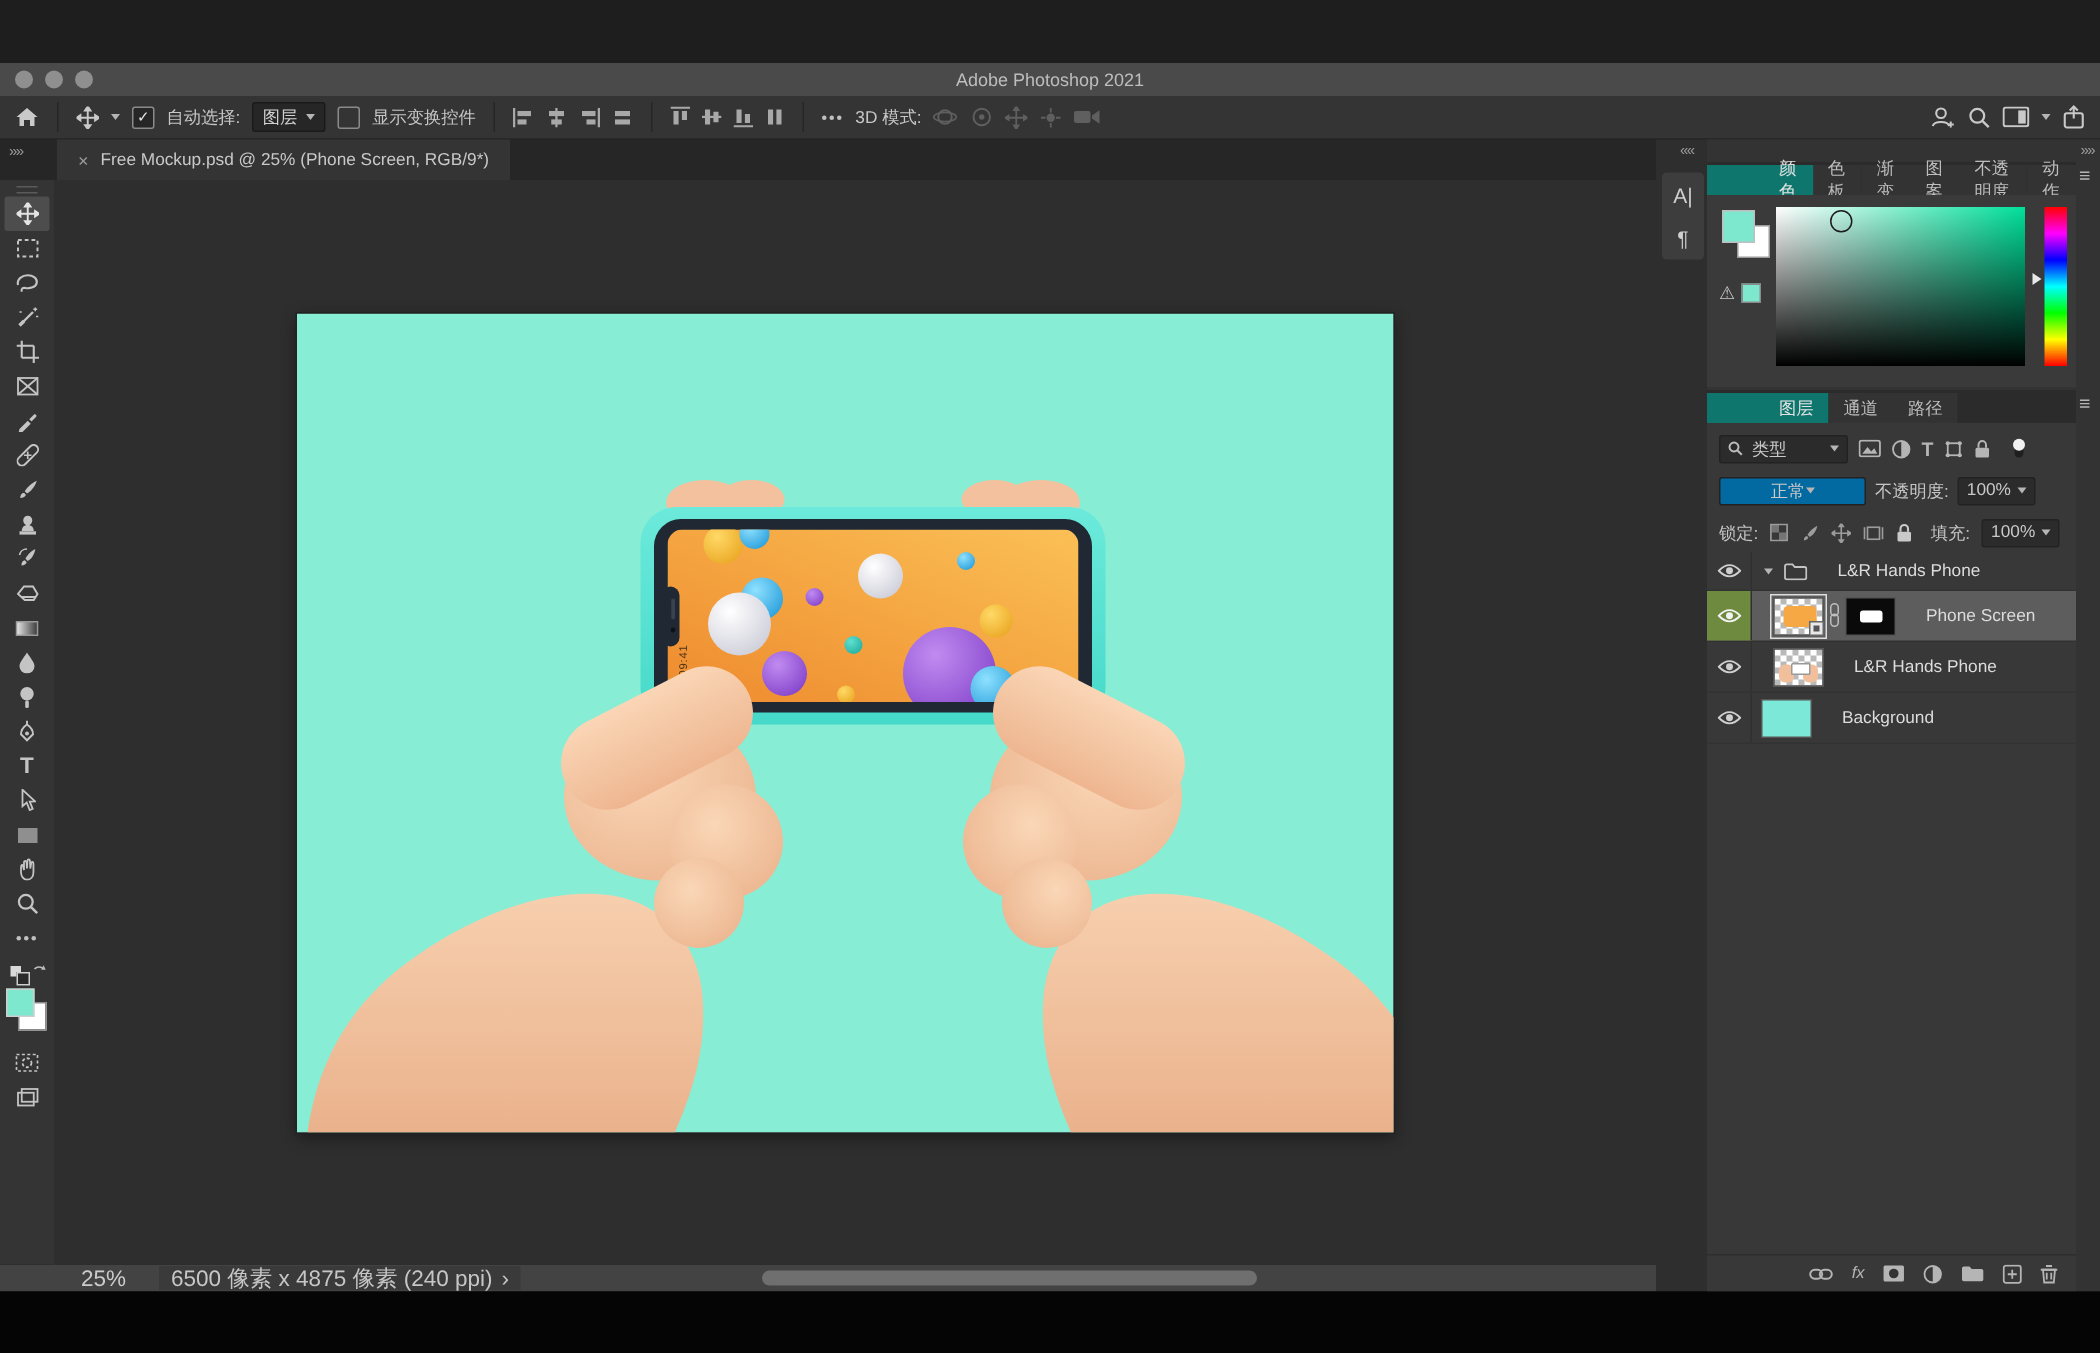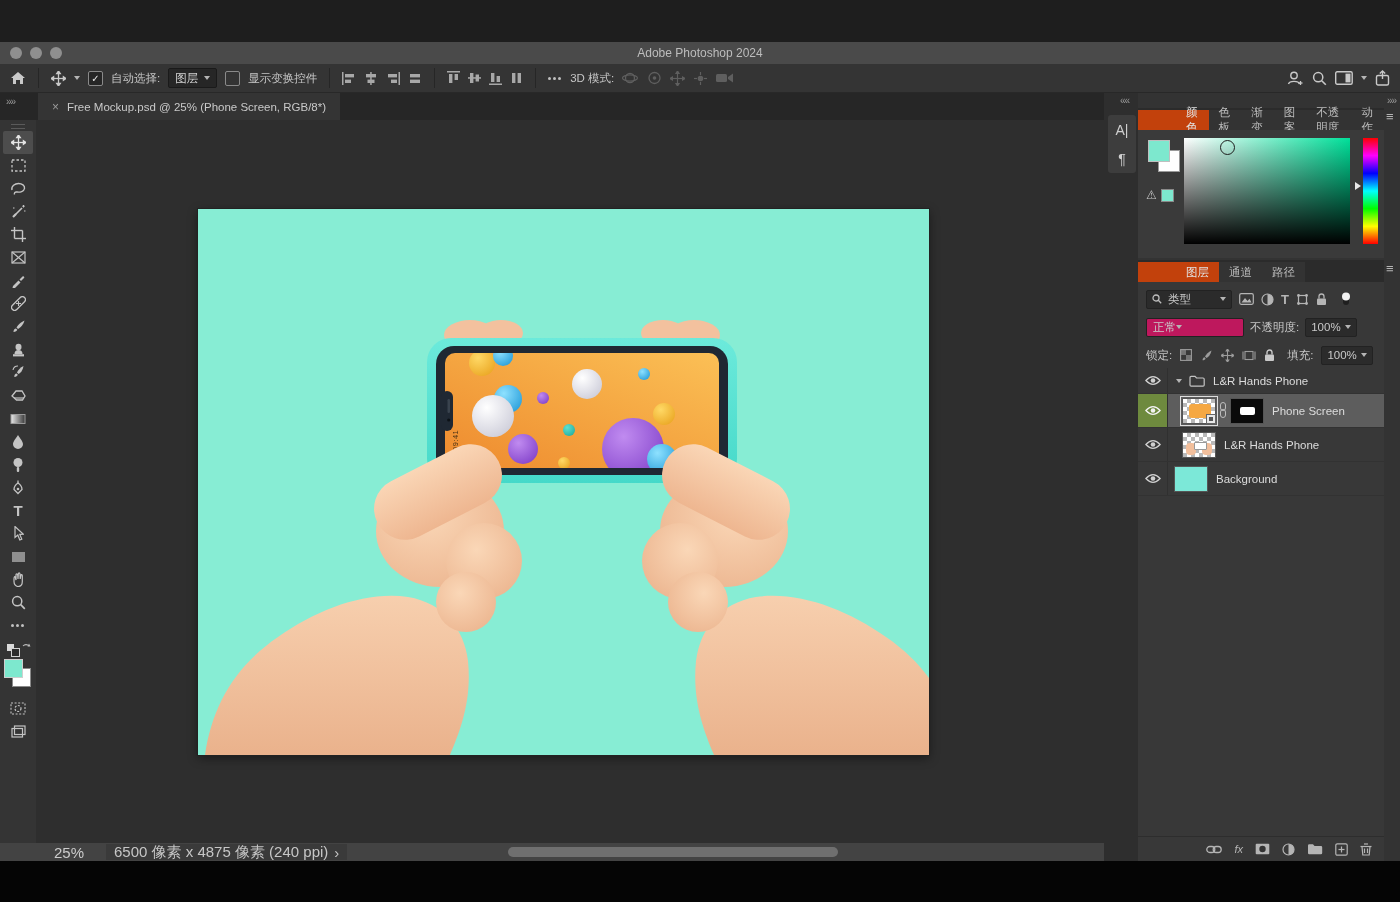--- a/index.html
+++ b/index.html
@@ -65,21 +65,21 @@
   .collapse-l{position:absolute;left:16px;top:2px;color:#9a9a9a;font-size:10px;letter-spacing:-1px;}
   .charbox{position:absolute;left:4px;top:22px;width:28px;height:58px;background:#3d3d3d;border-radius:3px;
            display:flex;flex-direction:column;align-items:center;}
   .charbtn{width:28px;height:29px;display:flex;align-items:center;justify-content:center;color:#cfcfcf;font-size:14px;}
   .panel-main{position:absolute;left:34px;top:0;width:246px;height:768px;background:#333333;}
   .panel-rail{position:absolute;left:280px;top:0;width:16px;height:768px;background:#333333;}
   .collapse-r{position:absolute;left:3px;top:2px;color:#9a9a9a;font-size:10px;letter-spacing:-1px;}
   .railmenu{position:absolute;left:2px;color:#b5b5b5;font-size:13px;}
   .ptabs{position:absolute;left:0;width:246px;height:22px;background:#2b2b2b;display:flex;align-items:flex-end;}
   .ptab{height:20px;display:flex;align-items:center;padding:0 10px;color:#bdbdbd;background:#333333;}
-  .ptab.active{background:#c2410c;color:#e2e2e2;padding-left:48px;}
+  .ptab.active{background:#0f766e;color:#e2e2e2;padding-left:48px;}
   
   .color-body{position:absolute;left:0;top:37px;width:246px;height:128px;background:#3a3a3a;}
   .cswatch{position:absolute;left:10px;top:10px;width:34px;height:34px;}
   .cswatch .w{position:absolute;left:10px;top:10px;width:20px;height:20px;background:#fff;border:1px solid #9a9a9a;}
   .cswatch .f{position:absolute;left:0;top:0;width:20px;height:20px;background:#7de8ce;border:1px solid #bfbfbf;}
   .gamut{position:absolute;left:8px;top:58px;display:flex;align-items:center;gap:4px;color:#c9c9c9;font-size:12px;}
   .gamut .sq{width:11px;height:11px;background:#7de8ce;border:1px solid #8a8a8a;}
   .satfield{position:absolute;left:46px;top:8px;width:166px;height:106px;
             background:linear-gradient(to bottom,rgba(0,0,0,0),#000 100%),linear-gradient(to right,#fff,#00e09a);}
   .satcur{position:absolute;left:36px;top:2px;width:13px;height:13px;border:1.5px solid #1c1c1c;border-radius:50%;}
@@ -87,61 +87,61 @@
             background:linear-gradient(to bottom,#f00,#f0f,#00f,#0ff,#0f0,#ff0,#f00);}
   .huearrow{position:absolute;left:217px;top:52px;width:0;height:0;border-top:4.5px solid transparent;
             border-bottom:4.5px solid transparent;border-left:6px solid #e8e8e8;}
   
   .layers-wrap{position:absolute;left:0;top:167px;width:246px;height:601px;background:#383838;}
   .row{position:absolute;left:0;width:246px;display:flex;align-items:center;}
   .filter-row{top:28px;height:22px;gap:7px;padding-left:8px;box-sizing:border-box;}
   .kindbox{background:#2b2b2b;border:1px solid #222;border-radius:2px;height:19px;width:86px;display:flex;
            align-items:center;gap:6px;padding:0 5px;box-sizing:border-box;}
   .blend-row{top:56px;height:22px;gap:6px;padding-left:8px;box-sizing:border-box;}
-  .blendbox{background:#be185d;border:1px solid #222;border-radius:2px;height:19px;width:98px;display:flex;
-            align-items:center;justify-content:flex-start;padding:0 6px;box-sizing:border-box;}
+  .blendbox{background:#0369a1;border:1px solid #222;border-radius:2px;height:19px;width:98px;display:flex;
+            align-items:center;justify-content:center;padding:0 6px;box-sizing:border-box;}
   .valbox{background:#2b2b2b;border:1px solid #222;border-radius:2px;height:19px;width:52px;display:flex;
           align-items:center;justify-content:space-between;padding:0 5px;box-sizing:border-box;}
   .lock-row{top:84px;height:22px;gap:8px;padding-left:8px;box-sizing:border-box;}
   
   .llist{position:absolute;left:0;top:108px;width:246px;}
   .lrow{position:relative;width:246px;height:33px;display:flex;align-items:center;border-bottom:1px solid #323232;}
   .lrow.group{height:25px;}
   .lrow.sel{background:#5d5d5d;}
   .eyecell{width:29px;height:100%;display:flex;align-items:center;justify-content:center;border-right:1px solid #303030;flex:none;}
   .eyecell.green{background:#6e8a3e;}
   .checker{background:conic-gradient(#b9b9b9 25%,#fff 0 50%,#b9b9b9 0 75%,#fff 0);background-size:8px 8px;}
   .thumb{width:34px;height:26px;position:relative;flex:none;border:1px solid #555;box-sizing:border-box;}
   .so-badge{position:absolute;right:-1px;bottom:-1px;width:10px;height:10px;background:#e8e8e8;border:1px solid #666;box-sizing:border-box;}
   .so-badge:after{content:"";position:absolute;left:2px;top:2px;width:4px;height:4px;background:#555;}
   .so-frame{position:absolute;inset:-3px;border:1.5px solid #dedede;}
   .maskthumb{width:34px;height:26px;background:#0a0a0a;border:1px solid #555;box-sizing:border-box;position:relative;flex:none;}
   .link8{width:8px;height:18px;margin:0 3px;flex:none;position:relative;}
   .link8 i{position:absolute;left:1px;width:6px;height:9px;border:1.5px solid #bdbdbd;border-radius:3px;box-sizing:border-box;}
   .link8 i:nth-child(1){top:0}.link8 i:nth-child(2){top:7px}
-  .lname{margin-left:8px;color:#dcdcdc;font-size:11.5px;white-space:nowrap;}
+  .lname{margin-left:20px;color:#dcdcdc;font-size:11.5px;white-space:nowrap;}
   .layers-bottom{position:absolute;left:0;top:576px;width:246px;height:25px;border-top:1px solid #2d2d2d;
                  display:flex;align-items:center;justify-content:flex-end;gap:12px;padding-right:12px;box-sizing:border-box;}
   .fxtext{font-size:11px;font-style:italic;color:#b5b5b5;}
   svg text{font-family:"Liberation Sans",sans-serif;}
 </style>
 </head>
 <body>
 
 <div class="root">
 
   <div class="abs desktop-top"></div>
 
   <div class="abs titlebar">
     <div class="lights">
       <span class="light"></span>
       <span class="light"></span>
       <span class="light"></span>
     </div>
-    <div class="win-title">Adobe Photoshop 2024</div>
+    <div class="win-title">Adobe Photoshop 2021</div>
   </div>
 
   <div class="abs optionsbar">
     <span class="icon">
       <svg width="16" height="14" viewBox="0 0 16 14">
           <path d="M8 1 L15 7 H13 V13 H10 V9 H6 V13 H3 V7 H1 Z" fill="#c9c9c9"></path>
         </svg>
     </span>
     <span class="sep"></span>
     <span class="icon">
@@ -294,21 +294,21 @@
           <line x1="7.5" y1="1" x2="7.5" y2="9"></line>
           <path d="M4.8 3.6 L7.5 1 L10.2 3.6"></path>
         </svg>
       </span>
   </div>
 
   <div class="abs tabstrip">
     <span class="strip-collapse">»»</span>
     <div class="doctab">
       <span class="tab-close">×</span>
-      <span>Free Mockup.psd @ 25% (Phone Screen, RGB/8*)</span>
+      <span>Free Mockup.psd @ 25% (Phone Screen, RGB/9*)</span>
     </div>
   </div>
 
   <div class="abs toolbar">
     <div class="grip"></div>
     <div class="tool sel">
         <svg width="15" height="15" viewBox="0 0 15 15" stroke="#e4e4e4" stroke-width="1.3" fill="#e4e4e4">
           <line x1="7.5" y1="1" x2="7.5" y2="14"></line>
           <line x1="1" y1="7.5" x2="14" y2="7.5"></line>
           <path d="M7.5 0 L5.7 2.6 H9.3 Z"></path>

